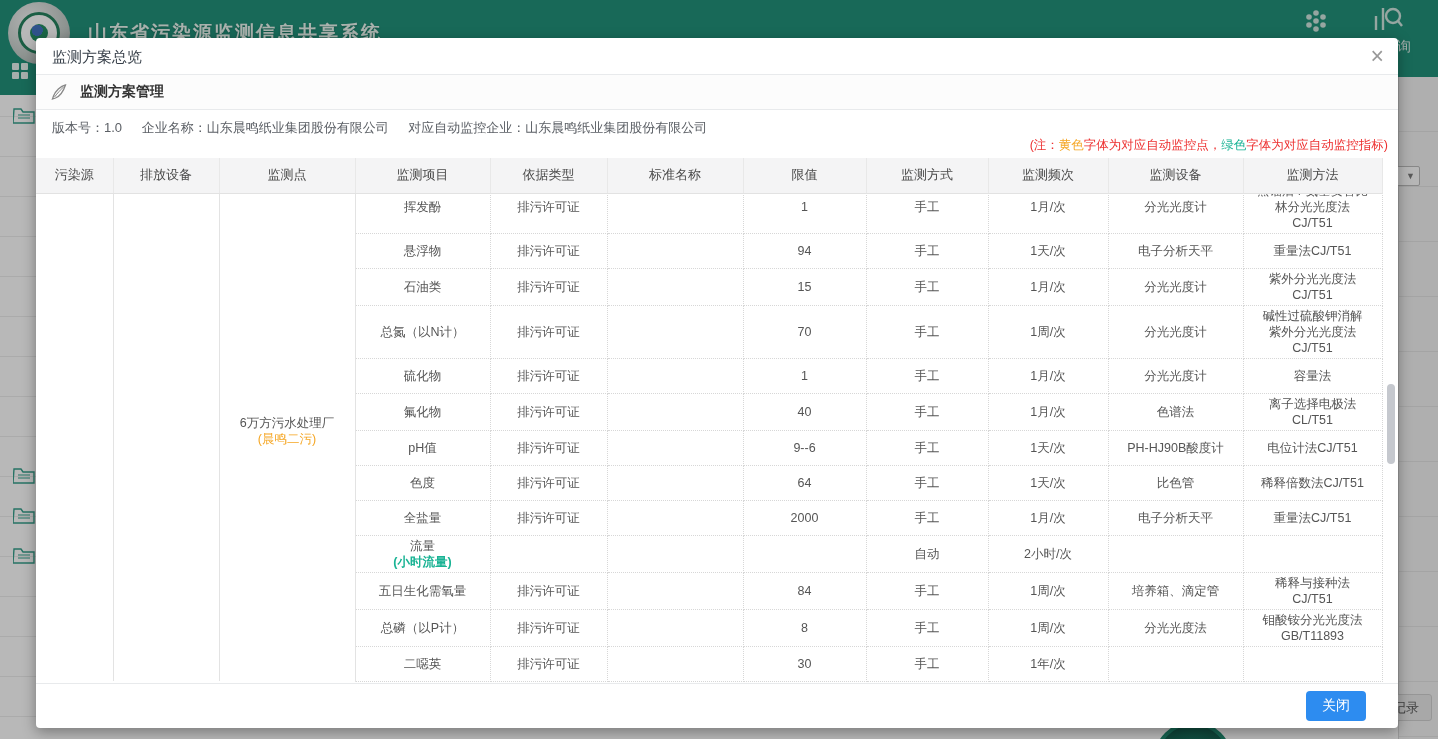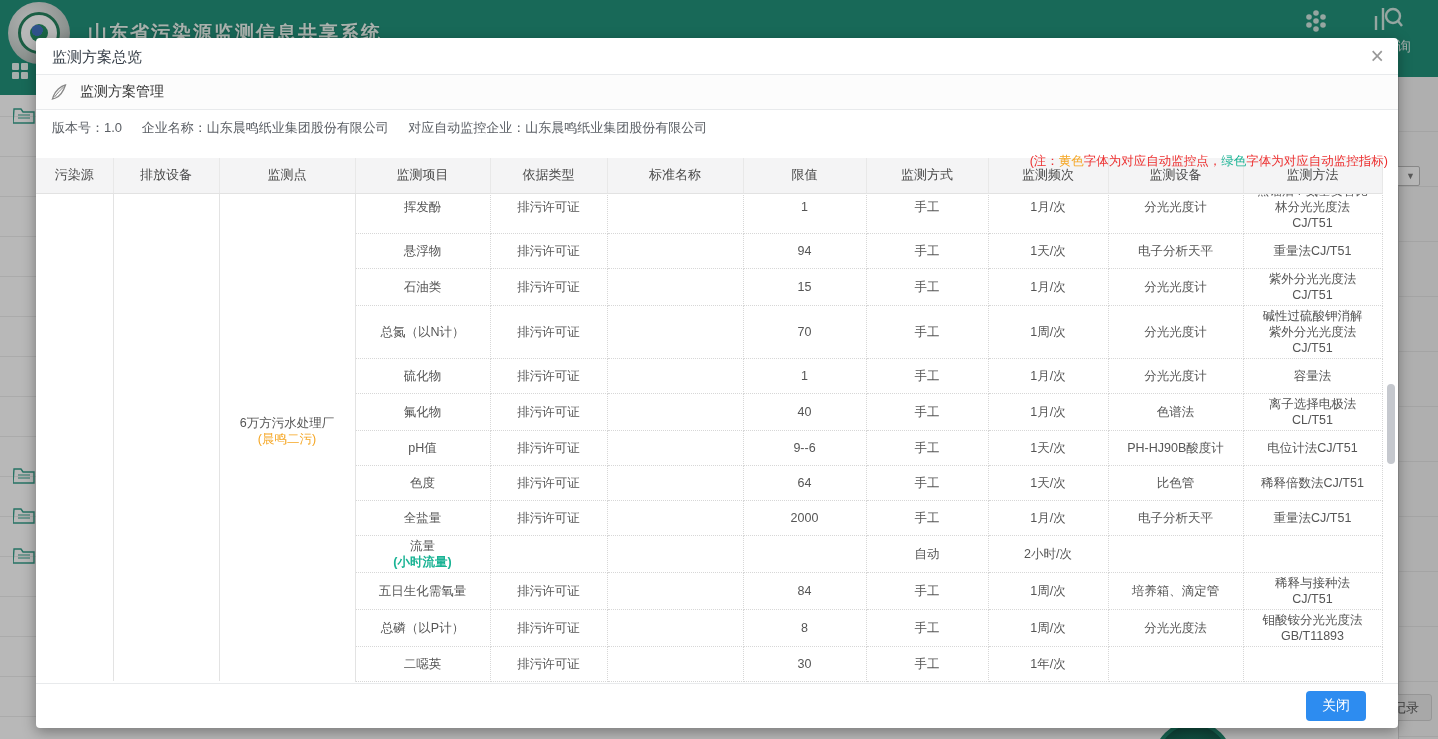--- a/index.html
+++ b/index.html
@@ -39,25 +39,25 @@
   .mask { position:absolute; left:0; top:0; width:1438px; height:739px; background:rgba(20,20,20,.3); z-index:50; }
 
   
   .modal { position:absolute; left:36px; top:38px; width:1362px; height:690px; background:#fff; z-index:100;
     border-radius:4px; box-shadow:0 4px 14px rgba(0,0,0,.35); }
   .m-titlebar { height:37px; border-bottom:1px solid #e8eaec; position:relative; }
   .m-title { line-height:37px; padding-left:16px; font-size:15px; color:#38404a; }
   .m-close { position:absolute; right:14px; top:4px; font-size:23px; color:#999; cursor:pointer; line-height:28px; }
   .m-section { height:35px; border-bottom:1px solid #e8eaec; background:#fcfcfc; display:flex; align-items:center; padding-left:14px; }
   .m-section .quill { margin-right:12px; }
-  .m-section-title { font-size:14px; font-weight:normal; color:#333; }
+  .m-section-title { font-size:14px; font-weight:bold; color:#333; }
   .m-info { height:48px; position:relative; font-size:13px; color:#5c6066; }
   .info-line { position:absolute; left:16px; top:9px; }
   .info-line span { margin-right:16px; }
-  .note { position:absolute; right:10px; top:43px; font-size:12.5px; color:#ed2f2f; }
+  .note { position:absolute; right:10px; top:27px; font-size:12.5px; color:#ed2f2f; }
   .txt-yellow { color:#f5a623; }
   .txt-green  { color:#19b394; }
   .txt-orange { color:#f5a623; }
   .txt-teal   { color:#19b394;font-weight:bold; }
 
   table { border-collapse:collapse; table-layout:fixed; width:1346px; }
   th { height:35px; background:#f4f4f5; font-weight:normal; font-size:13px; color:#4a4a4a;
     border-bottom:1px solid #e2e2e2; border-right:1px solid #e8e8e8; }
   .thead-wrap { border-bottom:0; }
   .tbody-wrap { height:489px; overflow:hidden; position:relative; }

